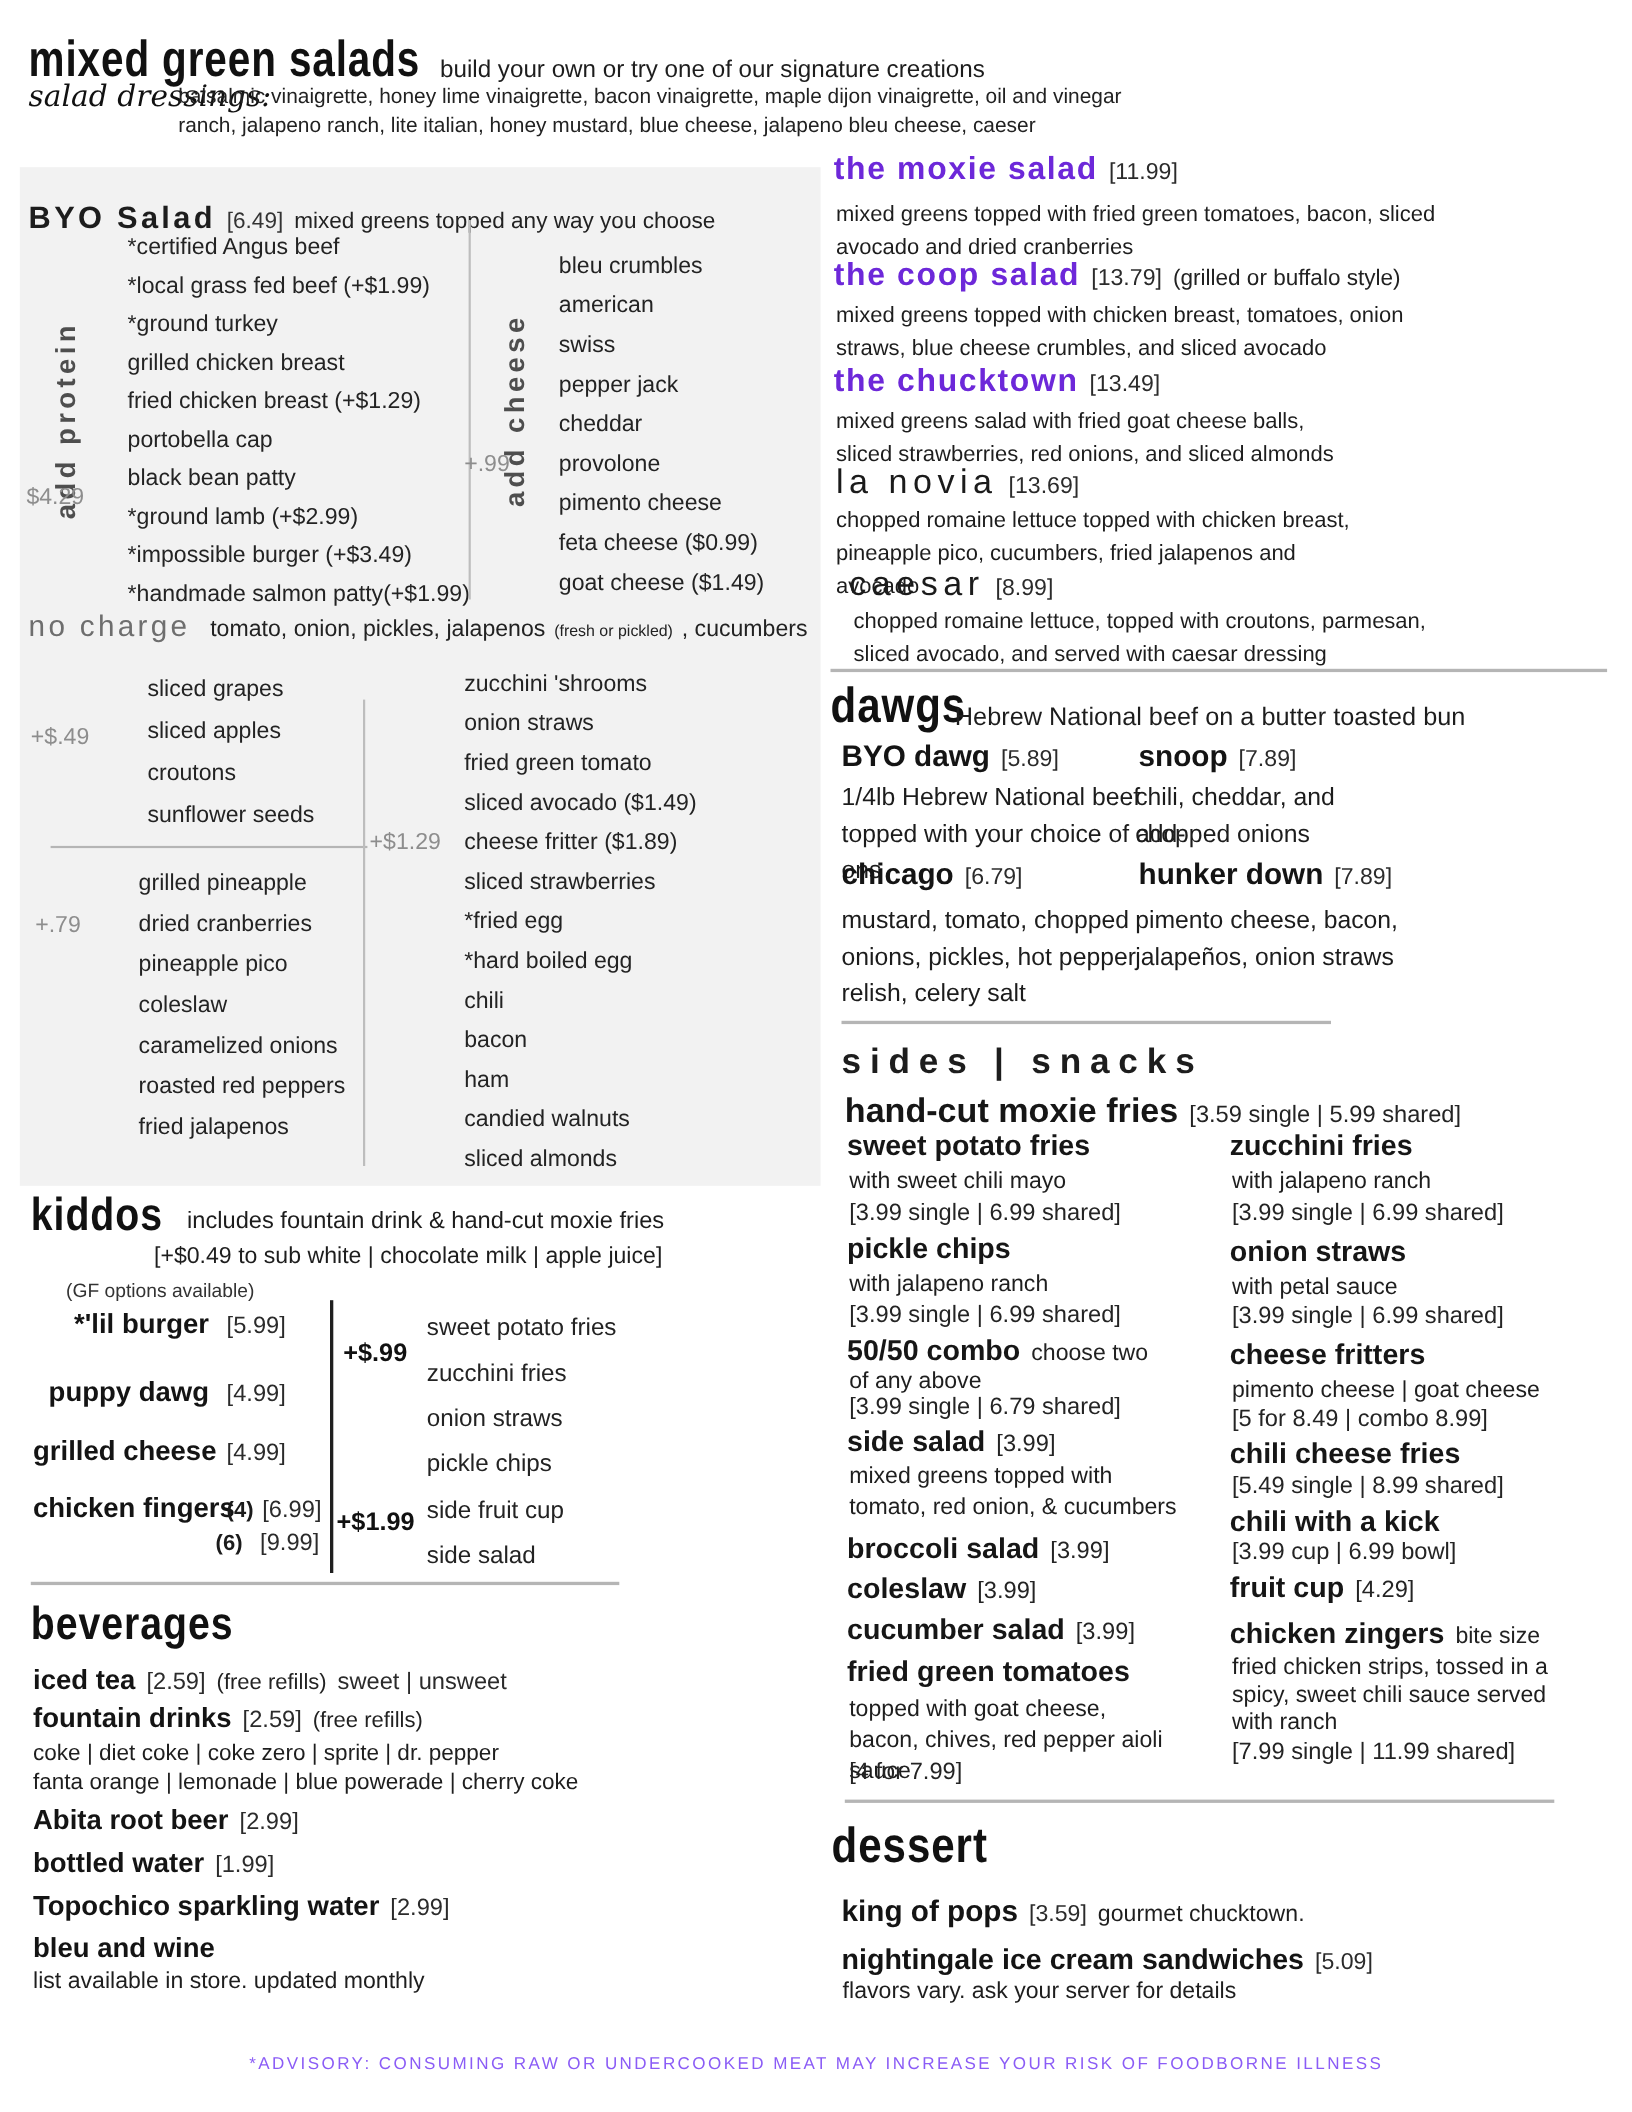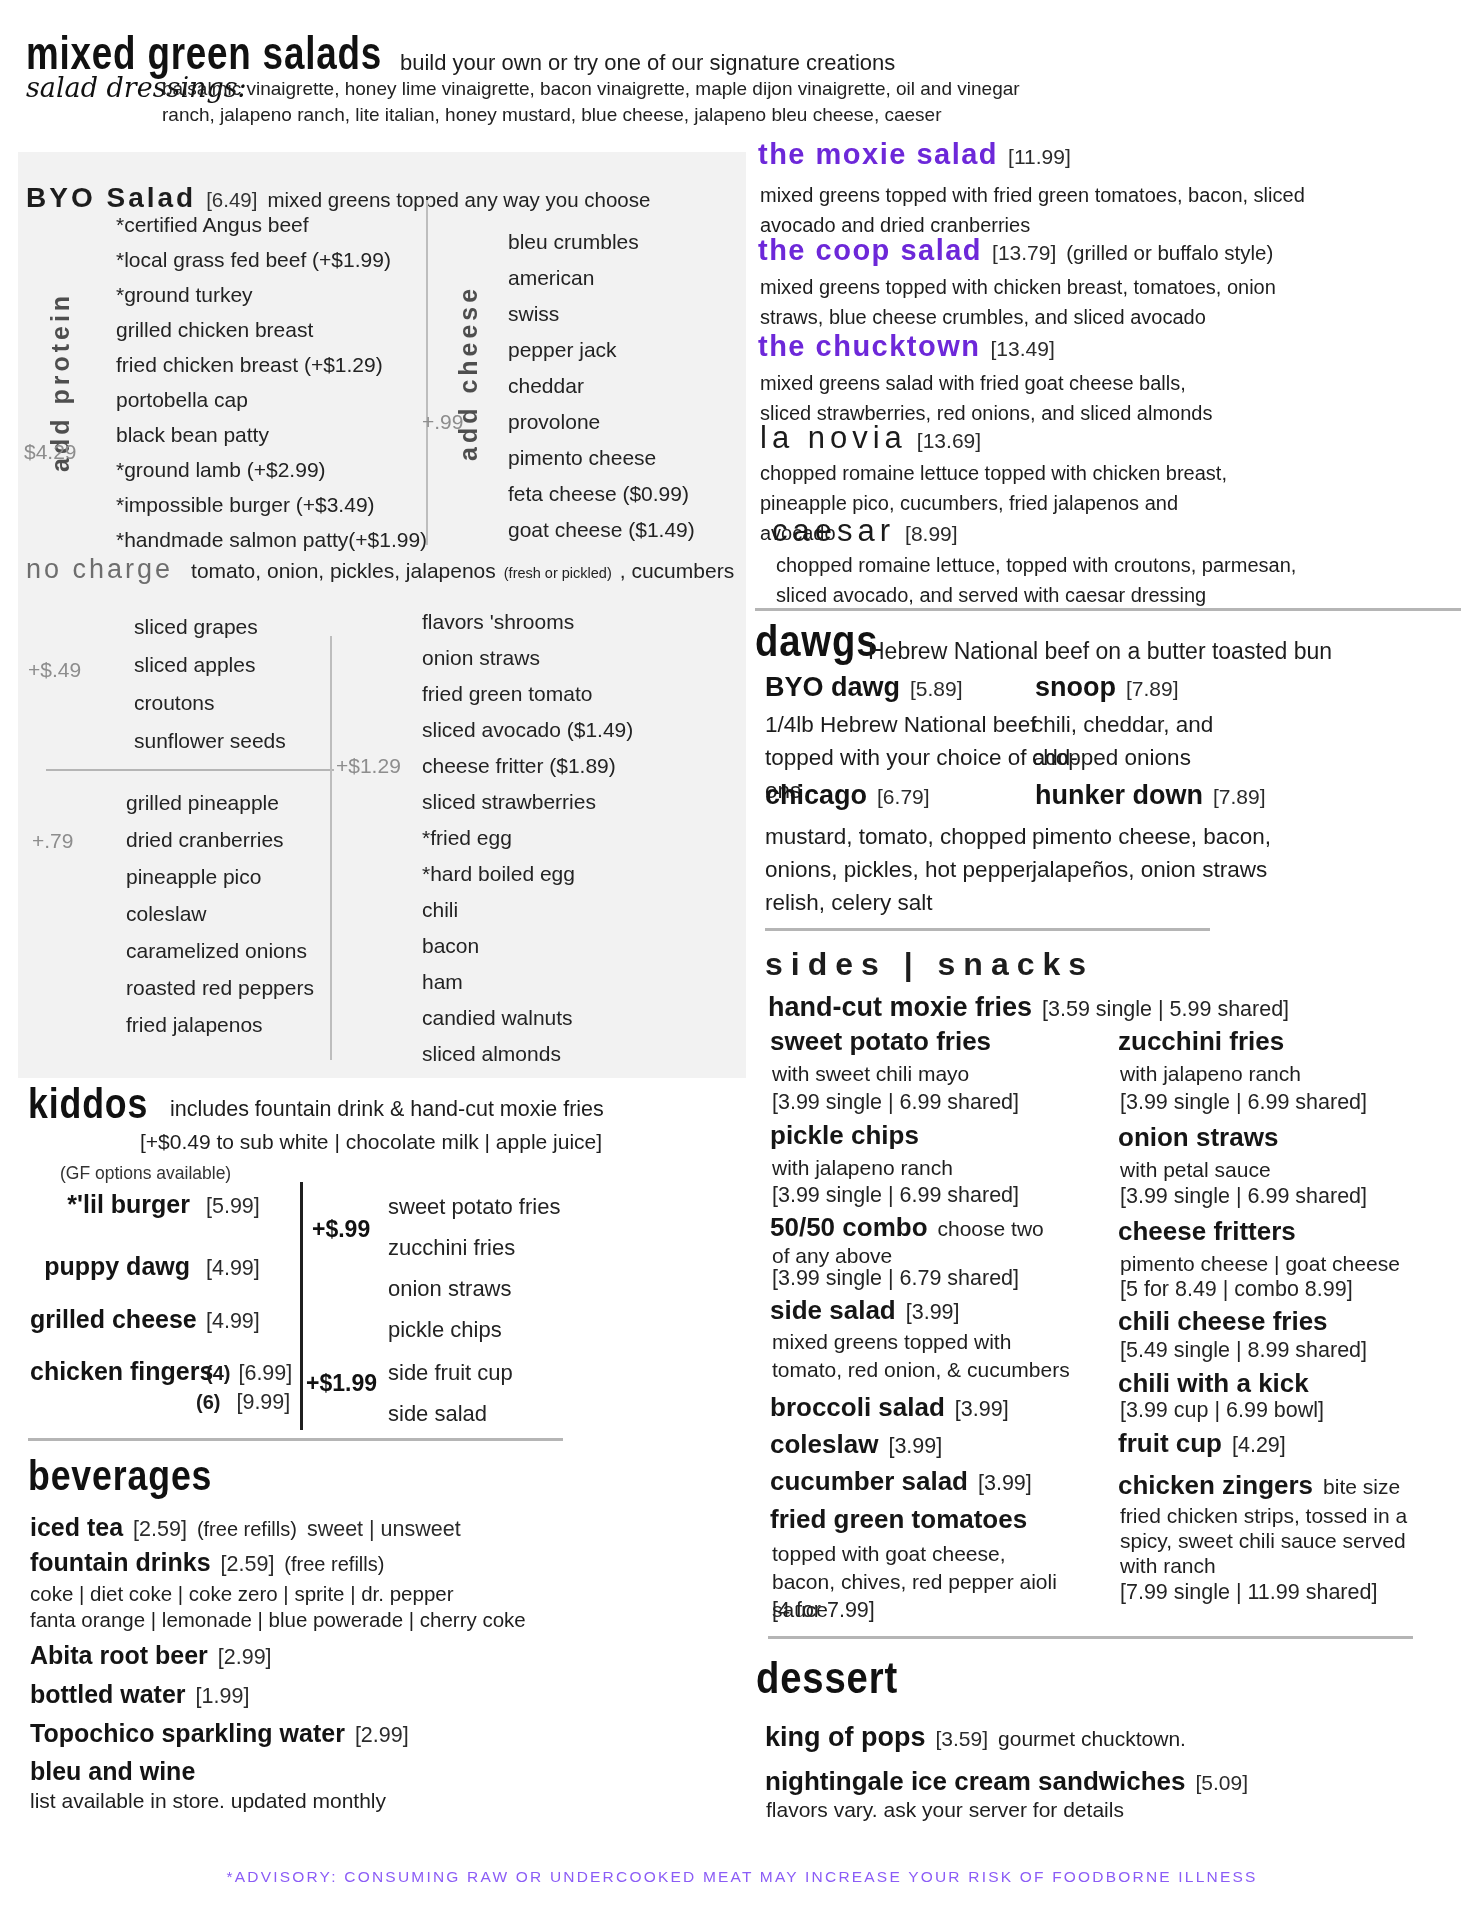--- a/index.html
+++ b/index.html
@@ -141,21 +141,21 @@
         <div>pineapple pico</div>
         <div>coleslaw</div>
         <div>caramelized onions</div>
         <div>roasted red peppers</div>
         <div>fried jalapenos</div>
       </div>
 
     <div class="abs vrule" style="left:312px;top:484px;width:2px;height:424px"></div>
     <div class="abs gprice" style="left:318px;top:602px">+$1.29</div>
     <div class="abs list" style="left:404px;top:452px;line-height:36px">
-        <div>flavors 'shrooms</div>
+        <div>zucchini 'shrooms</div>
         <div>onion straws</div>
         <div>fried green tomato</div>
         <div>sliced avocado ($1.49)</div>
         <div>cheese fritter ($1.89)</div>
         <div>sliced strawberries</div>
         <div>*fried egg</div>
         <div>*hard boiled egg</div>
         <div>chili</div>
         <div>bacon</div>
         <div>ham</div>
@@ -221,21 +221,21 @@
   <div class="abs row" style="left:1035px;top:780px">
     <span class="dawg-name">hunker down</span>
     <span class="bprice">[7.89]</span>
   </div>
   <div class="abs dawg-desc" style="left:1032px;top:820px;width:240px">pimento cheese, bacon, jalapeños, onion straws</div>
 
   <div class="abs hrule" style="left:765px;top:928px;width:445px;height:3px"></div>
 
   <div class="abs t3" style="left:765px;top:946px">sides | snacks</div>
   <div class="abs row" style="left:768px;top:992px">
-    <span class="side-name" style="font-size:27px">hand-cut moxie fries</span>
+    <span class="side-name" style="font-size:31px">hand-cut moxie fries</span>
     <span class="pline">[3.59 single | 5.99 shared]</span>
   </div>
 
   <div class="abs side-name" style="left:770px;top:1026px">sweet potato fries</div>
   <div class="abs side-desc" style="left:772px;top:1060px">with sweet chili mayo</div>
   <div class="abs pline" style="left:772px;top:1090px">[3.99 single | 6.99 shared]</div>
 
   <div class="abs side-name" style="left:770px;top:1120px">pickle chips</div>
   <div class="abs side-desc" style="left:772px;top:1154px">with jalapeno ranch</div>
   <div class="abs pline" style="left:772px;top:1183px">[3.99 single | 6.99 shared]</div>

